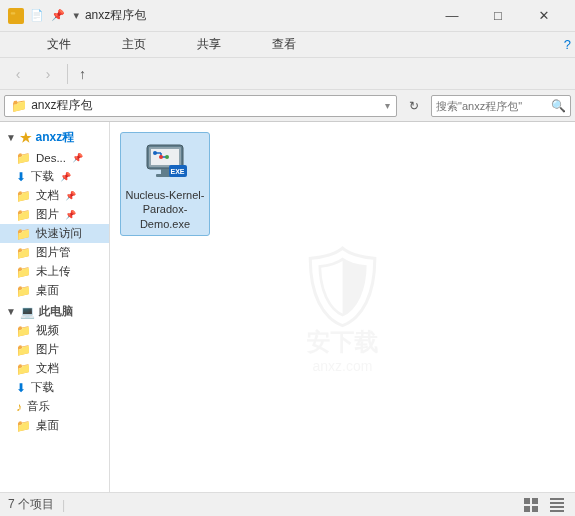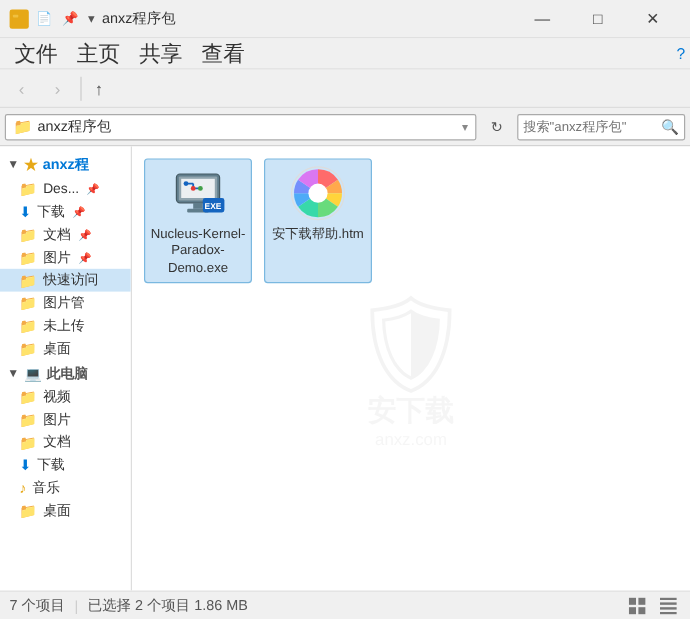--- a/index.html
+++ b/index.html
@@ -59,24 +59,25 @@
     .menu-bar {
       height: 26px;
       background: #f0f0f0;
       display: flex;
       align-items: center;
       padding: 0 4px;
       border-bottom: 1px solid #ddd;
     }
     .menu-item {
       padding: 3px 8px;
-      font-size: 18px;
+      font-size: 12px;
       color: #333;
       cursor: pointer;
       border-radius: 3px;
+      margin-left: 35px;
     }
 
     
     .toolbar {
       height: 32px;
       background: #f0f0f0;
       display: flex;
       align-items: center;
       padding: 0 4px;
       gap: 2px;
@@ -218,20 +219,21 @@
     .content {
       flex: 1;
       padding: 10px;
       display: flex;
       flex-wrap: wrap;
       align-content: flex-start;
       gap: 10px;
       position: relative;
       background: #fff;
       overflow: auto;
+      align-items: center;
     }
     .watermark {
       position: absolute;
       top: 50%;
       left: 50%;
       transform: translate(-50%, -50%);
       opacity: 0.08;
       display: flex;
       flex-direction: column;
       align-items: center;
@@ -458,53 +460,26 @@
           <rect x="20" y="32" width="8" height="5" fill="#607d8b"></rect>
           <rect x="15" y="37" width="18" height="3" rx="1" fill="#607d8b"></rect>
 
           <rect x="28" y="28" width="18" height="12" rx="2" fill="#1565c0"></rect>
           <text x="29.5" y="37" font-size="7" fill="#fff" font-family="Arial" font-weight="bold">EXE</text>
         </svg>
       </div>
       <div class="file-label">Nucleus-Kernel-Paradox-Demo.exe</div>
     </div>
 
-    <div class="file-item selected">
-      <div class="file-icon">
-        <svg width="48" height="48" viewBox="0 0 48 48">
-          <circle cx="24" cy="24" r="22" fill="none" stroke="#ddd" stroke-width="1"></circle>
-
-          <path d="M24,24 L24,4 A20,20 0 0,1 40.6,12.7 Z" fill="#ff6b6b"></path>
-
-          <path d="M24,24 L40.6,12.7 A20,20 0 0,1 44,24 Z" fill="#ffa94d"></path>
-
-          <path d="M24,24 L44,24 A20,20 0 0,1 40.6,35.3 Z" fill="#ffd43b"></path>
-
-          <path d="M24,24 L40.6,35.3 A20,20 0 0,1 24,44 Z" fill="#69db7c"></path>
-
-          <path d="M24,24 L24,44 A20,20 0 0,1 7.4,35.3 Z" fill="#38d9a9"></path>
-
-          <path d="M24,24 L7.4,35.3 A20,20 0 0,1 4,24 Z" fill="#4dabf7"></path>
-
-          <path d="M24,24 L4,24 A20,20 0 0,1 7.4,12.7 Z" fill="#748ffc"></path>
-
-          <path d="M24,24 L7.4,12.7 A20,20 0 0,1 24,4 Z" fill="#da77f2"></path>
-
-          <circle cx="24" cy="24" r="8" fill="white"></circle>
-        </svg>
-      </div>
-      <div class="file-label">安下载帮助.htm</div>
-    </div>
   </div>
 </div>
 
 <div class="status-bar">
   <span>7 个项目</span>
   <span style="color:#ccc;">|</span>
-  <span>已选择 2 个项目  1.86 MB</span>
   <div class="status-bar-right">
     <div class="view-btn">
       <svg width="14" height="14" viewBox="0 0 14 14">
         <rect x="0" y="0" width="6" height="6" fill="#777"></rect>
         <rect x="8" y="0" width="6" height="6" fill="#777"></rect>
         <rect x="0" y="8" width="6" height="6" fill="#777"></rect>
         <rect x="8" y="8" width="6" height="6" fill="#777"></rect>
       </svg>
     </div>
     <div class="view-btn">

